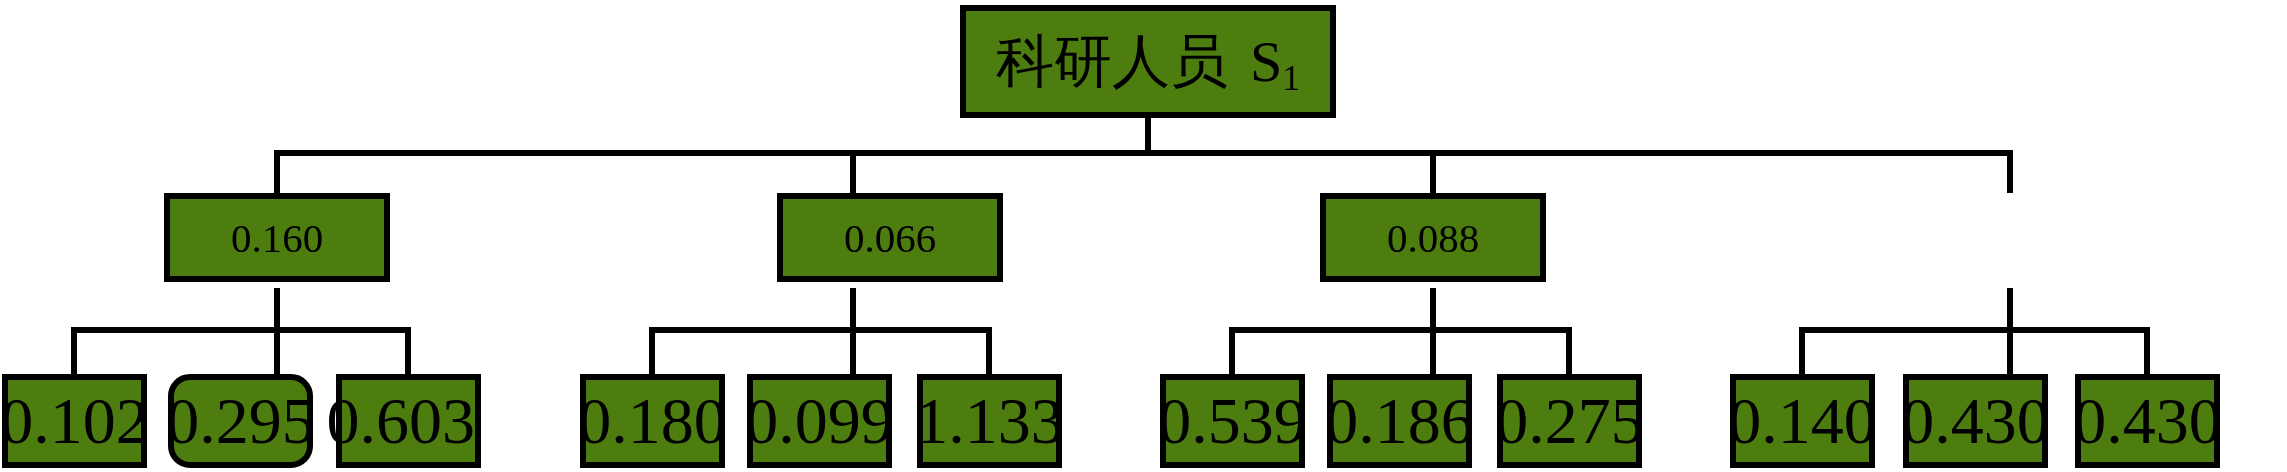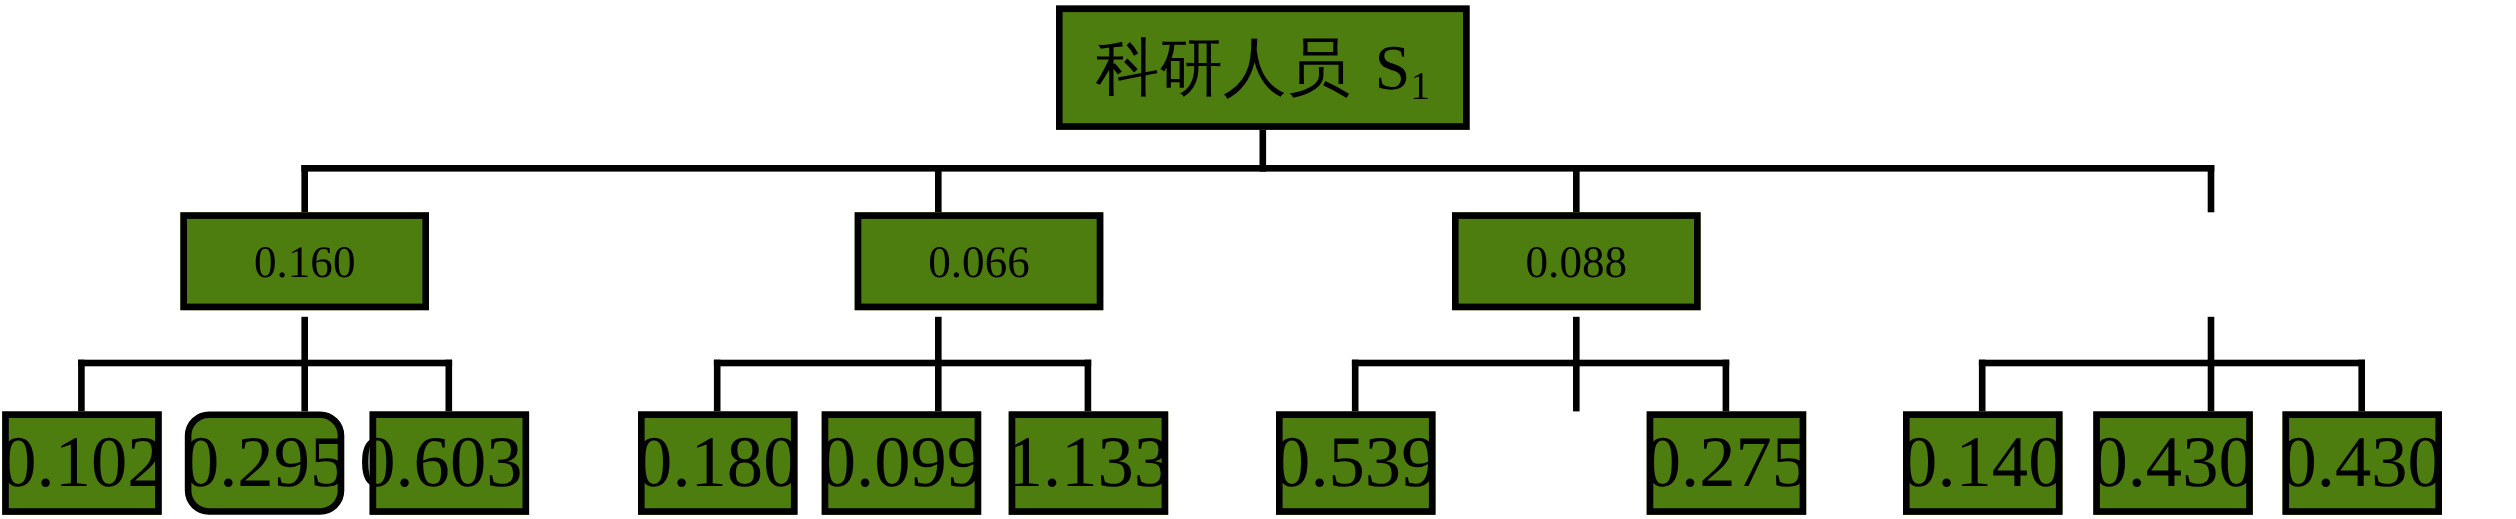--- a/index.html
+++ b/index.html
@@ -117,20 +117,23 @@
   <div class="box leaf-box" style="left:747px;">
     <span>0.099</span>
   </div>
   <div class="box leaf-box" style="left:917px;">
     <span>1.133</span>
   </div>
 
   <div class="box leaf-box" style="left:1160px;">
     <span>0.539</span>
   </div>
+  <div class="box leaf-box" style="left:1327px;">
+    <span>0.186</span>
+  </div>
   <div class="box leaf-box" style="left:1497px;">
     <span>0.275</span>
   </div>
 
   <div class="box leaf-box" style="left:1730px;">
     <span>0.140</span>
   </div>
   <div class="box leaf-box" style="left:1903px;">
     <span>0.430</span>
   </div>

